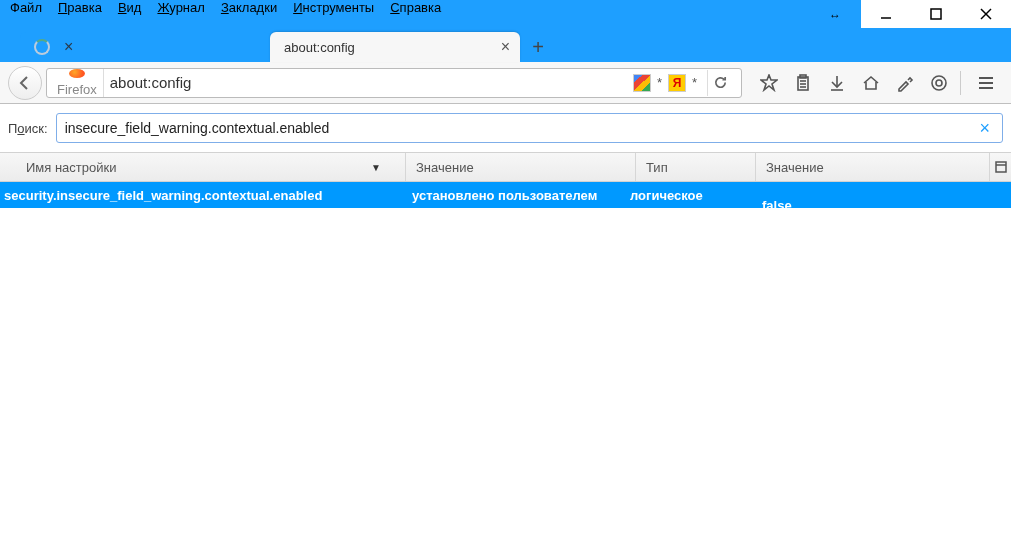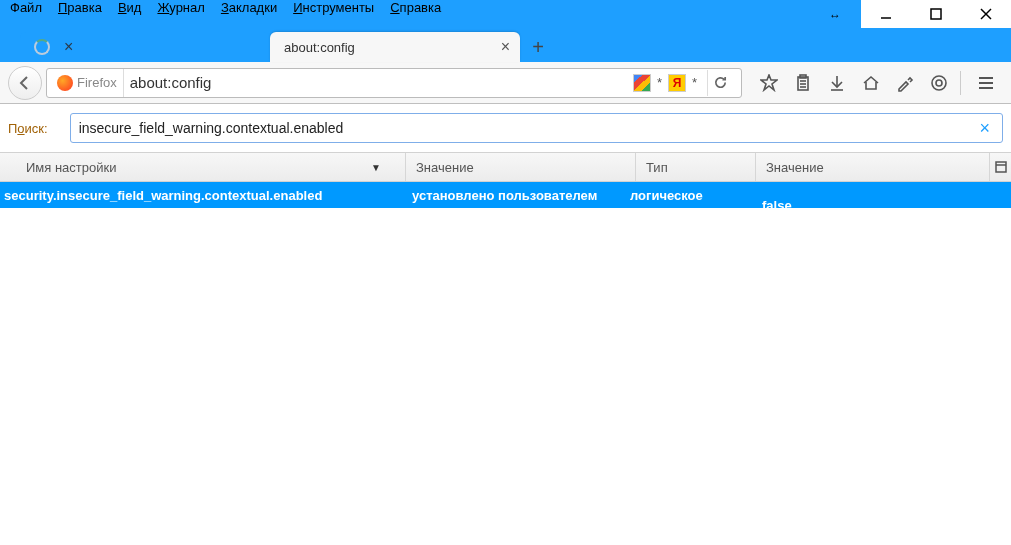--- a/index.html
+++ b/index.html
@@ -23,41 +23,41 @@
 .tab .tlabel { flex:1; white-space:nowrap; overflow:hidden; text-overflow:ellipsis; }
 .tab .tclose { margin-left:8px; font-size:16px; color:#555; cursor:pointer; }
 .tab.inactive .tclose { color:#2a3a4a; }
 .newtab { width:28px; height:28px; display:flex; align-items:center; justify-content:center; color:#444; font-size:20px; cursor:pointer; margin-left:4px; margin-bottom:1px; }
 
 
 .navbar { height:42px; background:#f7f7f7; border-bottom:1px solid #bfbfbf; display:flex; align-items:center; padding:0 8px; gap:4px; }
 .back-btn { width:34px; height:34px; border:1px solid #ccc; border-radius:50%; background:linear-gradient(#fff,#eee); display:flex; align-items:center; justify-content:center; }
 .back-btn svg { width:16px; height:16px; stroke:#666; stroke-width:2; fill:none; }
 .urlbar { flex:1; height:30px; border:1px solid #bbb; border-radius:3px; background:#fff; display:flex; align-items:center; padding:0 4px; }
-.identity-box { display:flex; align-items:center; gap:4px; padding:0 6px; border-right:1px solid #ddd; height:28px; }
+.identity-box { display:flex; align-items:center; gap:4px; padding:0 6px; border-right:1px solid #ddd; height:28px;flex-direction:column; }
 .fx-icon { width:16px; height:16px; background:radial-gradient(circle at 35% 35%,#ffa726,#ff5722 70%); border-radius:50%; }
 .identity-label { color:#888; font-size:13px; }
 .url-input { flex:1; border:none; outline:none; font-size:15px; padding:0 6px; color:#333; background:transparent; }
 .urlbar-extras { display:flex; align-items:center; gap:6px; padding-right:4px; }
 .se-box { width:18px; height:18px; display:flex; align-items:center; justify-content:center; font-size:12px; border:1px solid #ccc; }
 .se-google { background:linear-gradient(135deg,#4285f4 25%,#ea4335 25% 50%,#fbbc05 50% 75%,#34a853 75%); }
 .se-yandex { background:#ffcc00; color:#d00; font-weight:bold; }
 .star-char { color:#555; font-size:13px; }
 .reload-btn { width:26px; height:26px; display:flex; align-items:center; justify-content:center; border-left:1px solid #ddd; margin-left:4px;}
 .reload-btn svg { width:15px; height:15px; stroke:#666; stroke-width:1.8; fill:none; }
 
 .nav-icons { display:flex; align-items:center; gap:0; margin-left:6px; }
 .nav-icons .tbtn { width:34px; height:30px; display:flex; align-items:center; justify-content:center; cursor:pointer; }
 .nav-icons .tbtn svg { width:18px; height:18px; stroke:#555; stroke-width:1.6; fill:none; }
 .hamburger { width:34px; height:30px; display:flex; align-items:center; justify-content:center; margin-left:4px; }
 .hamburger svg { width:18px; height:18px; stroke:#555; stroke-width:2; }
 
 
 .searchrow { height:48px; display:flex; align-items:center; padding:0 8px; background:#fff; }
-.search-label { font-size:13px; color:#a16207; margin-right:22px; white-space:nowrap; }
+.search-label { font-size:13px; color:#404040; margin-right:8px; white-space:nowrap; }
 .search-label span.u { text-decoration:underline; }
 .search-box { flex:1; height:30px; border:1px solid #7faee9; border-radius:3px; display:flex; align-items:center; padding:0 8px; background:#fff; }
 .search-input { flex:1; border:none; outline:none; font-size:14px; color:#222; }
 .search-clear { color:#1e9fff; font-size:18px; cursor:pointer; padding:0 4px; }
 
 .headerrow { height:30px; background:linear-gradient(#f7f7f7,#ececec); border-top:1px solid #d2d2d2; border-bottom:1px solid #d2d2d2; display:flex; align-items:stretch; font-size:13px; color:#555; }
 .hcol { display:flex; align-items:center; padding:0 10px; border-right:1px solid #d6d6d6; position:relative; }
 .hcol.name { width:390px;margin-left:16px; }
 .hcol.state { width:230px; }
 .hcol.type { width:120px; }

